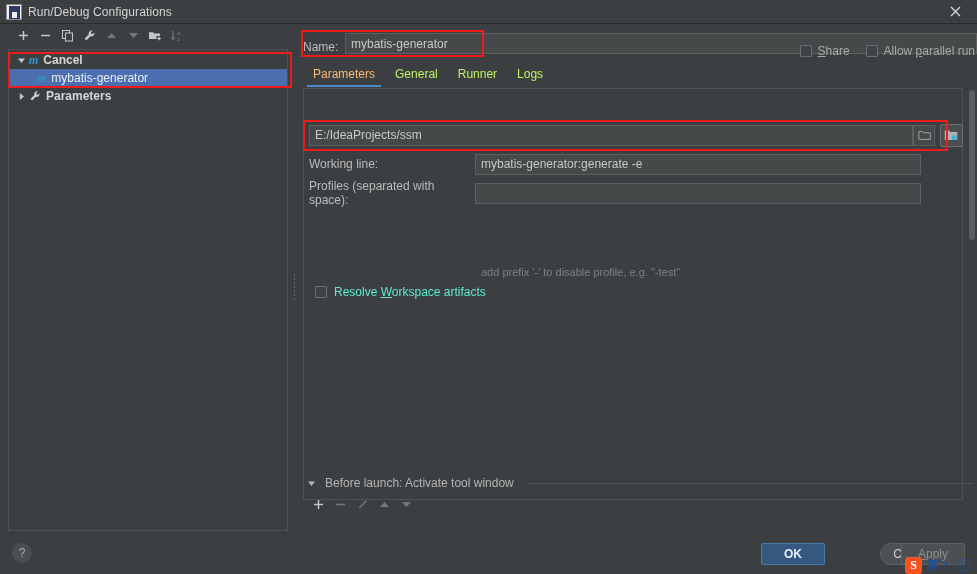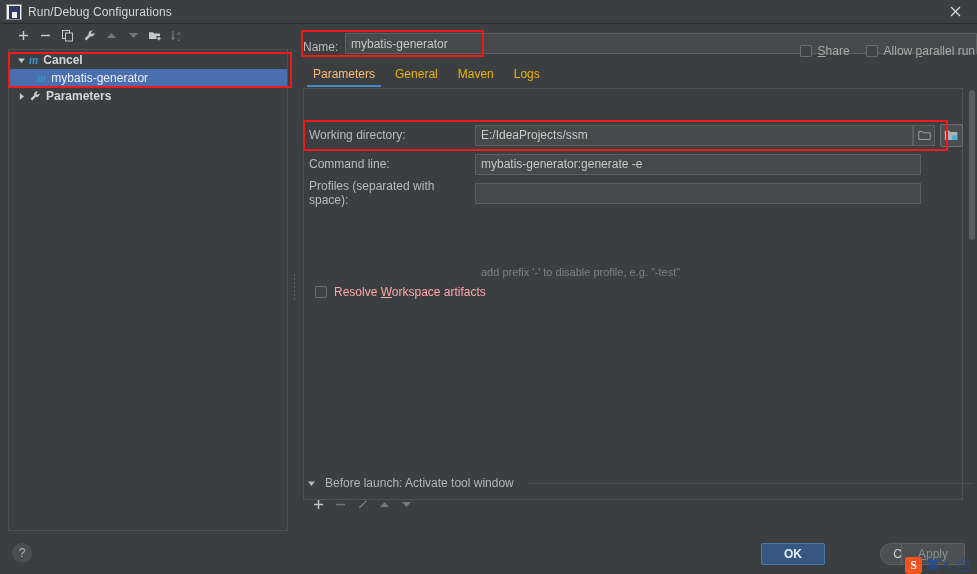--- a/index.html
+++ b/index.html
@@ -157,21 +157,21 @@
     border-radius: 1px;
   }
   .u { text-decoration: underline; }
 
   .tabs {
     position: absolute; left: 4px; top: 38px; width: 674px; height: 25px;
     display: flex; align-items: flex-end;
   }
   .tab {
     padding: 0 10px 6px 10px;
-    font-size: 12px; color: #eab308;
+    font-size: 12px; color: #bef264;
     position: relative;
   }
   .tab.active { color: #fdba74; }
   .tab.active::after {
     content: "";
     position: absolute; left: 4px; right: 4px; bottom: 0; height: 2px;
     background: #4a88c7;
   }
 
   .form {
@@ -198,21 +198,21 @@
     flex: 0 0 auto;
   }
 
   .hint {
     position: absolute; left: 178px; top: 176px;
     font-size: 11px; color: #7c8084;
   }
   .resolve-row {
     position: absolute; left: 12px; top: 195px;
     display: flex; align-items: center; gap: 7px;
-    font-size: 12px; color: #fca5a5;
+    font-size: 12px; color: #5eead4;
   }
 
   
   .form-scroll {
     position: absolute; right: 0px; top: 66px; width: 10px; height: 410px;
     background: #3c3f41;
   }
   .form-scroll .thumb {
     position: absolute; left: 2px; top: 0; width: 6px; height: 150px;
     background: #5a5e60; border-radius: 3px;
@@ -430,45 +430,44 @@
       </span>
       <span class="chk">
         <span class="chk-box"></span>
         <span>Allow <span class="u">p</span>arallel run</span>
       </span>
     </div>
 
     <div class="tabs">
       <div class="tab active">Parameters</div>
       <div class="tab">General</div>
-      <div class="tab">Maven</div>
+      <div class="tab">Runner</div>
       <div class="tab">Logs</div>
     </div>
 
     <div class="form-border"></div>
     <div class="form">
 
       <div class="field-row" style="top:34px;">
-        <span class="field-label">Working directory:</span>
         <span class="input field-input">E:/IdeaProjects/ssm</span>
         <span class="browse-btn">
           <svg width="13" height="11" viewBox="0 0 13 11">
             <path d="M0.8 1.6h3.6l1 1.2H12.2V9.4H0.8z" fill="none" stroke="#9aa0a4" stroke-width="1"></path>
           </svg>
         </span>
         <span class="module-btn">
           <svg width="15" height="13" viewBox="0 0 15 13">
             <path d="M0.8 1.6h4.4l1.1 1.4h7V11H0.8z" fill="#aeb3b7"></path>
             <rect x="8" y="6.4" width="4.6" height="4.6" fill="#3fb3d6"></rect>
           </svg>
         </span>
       </div>
 
       <div class="field-row" style="top:63px;">
-        <span class="field-label">Command line:</span>
+        <span class="field-label">Working line:</span>
         <span class="input field-input" style="margin-right:42px;">mybatis-generator:generate -e</span>
       </div>
 
       <div class="field-row" style="top:92px;">
         <span class="field-label">Profiles (separated with space):</span>
         <span class="input field-input" style="margin-right:42px;"></span>
       </div>
 
       <div class="hint">add prefix '-' to disable profile, e.g. "-test"</div>
 

